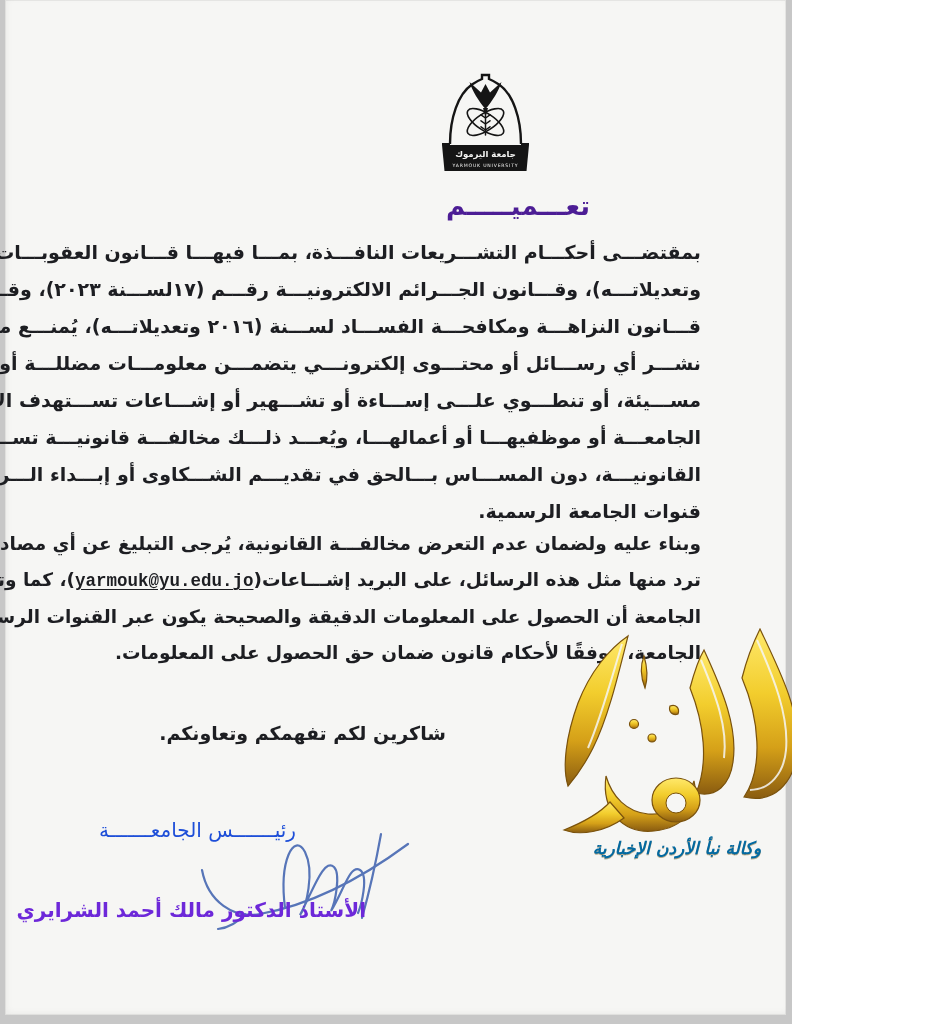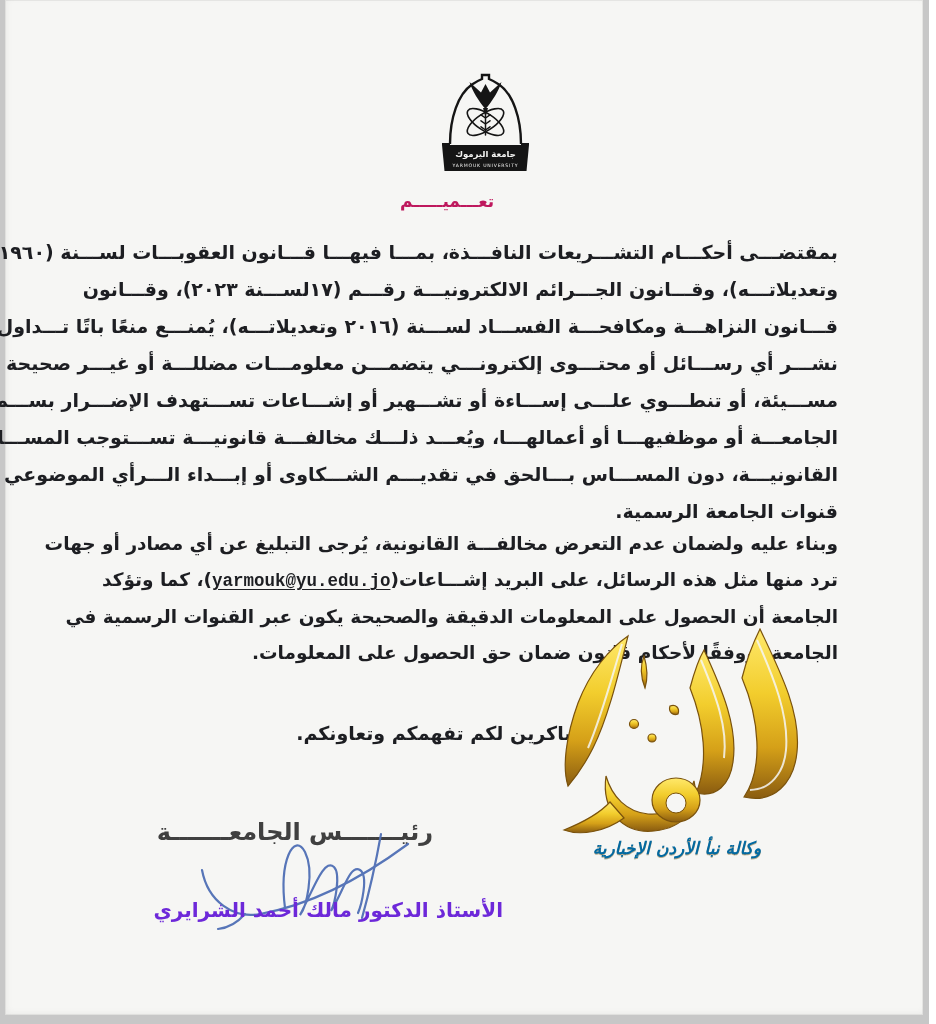--- a/index.html
+++ b/index.html
@@ -1,27 +1,27 @@
 <!DOCTYPE html>
 <html lang="ar"><head>
 <meta charset="utf-8">
 <style>
   html,body{margin:0;padding:0;}
   body{font-family:"DejaVu Sans",sans-serif;}
-  .photo{position:relative;width:929px;height:1024px;background:#c7c7c7;overflow:hidden;}
+  .photo{position:relative;width:792px;height:1024px;background:#c7c7c7;overflow:hidden;}
   .paper{position:absolute;left:5px;top:0;right:6px;bottom:9px;background:#f6f6f4;
          box-shadow:inset 0 0 0 1px rgba(0,0,0,.06), inset 2px -2px 6px rgba(0,0,0,.05);}
   .abs{position:absolute;}
   .rtl{direction:rtl;unicode-bidi:embed;}
   .line{white-space:nowrap;line-height:37px;}
-  .memo-title{font-size:17px;font-weight:bold;color:#be185d;text-align:left;letter-spacing:.5px;}
+  .memo-title{font-size:26px;font-weight:bold;color:#4c1d95;text-align:right;letter-spacing:.5px;}
   .body-text{font-size:19px;font-weight:bold;color:#1d1e22;text-align:right;}
   .p2 .line{line-height:36px;font-size:18.5px;}
   .closing{font-size:19px;font-weight:bold;color:#1d1e22;white-space:nowrap;}
-  .sig-title{font-size:24px;font-weight:bold;color:#404040;white-space:nowrap;}
+  .sig-title{font-size:20px;font-weight:normal;color:#1d4ed8;white-space:nowrap;}
   .sig-name{font-size:20px;font-weight:bold;color:#6d28d9;white-space:nowrap;}
   .email{ text-decoration:underline;text-underline-offset:3px;font-size:17.5px;font-family:Liberation Mono, monospace;}
   .tagline{width:262px;text-align:center;font-size:17px;font-weight:bold;font-style:italic;
            color:#0369a1;text-shadow:0 1px 0 rgba(110,79,13,.45);white-space:nowrap;}
 </style>
 </head>
 <body>
 
 <div class="photo">
   <div class="paper"></div>

